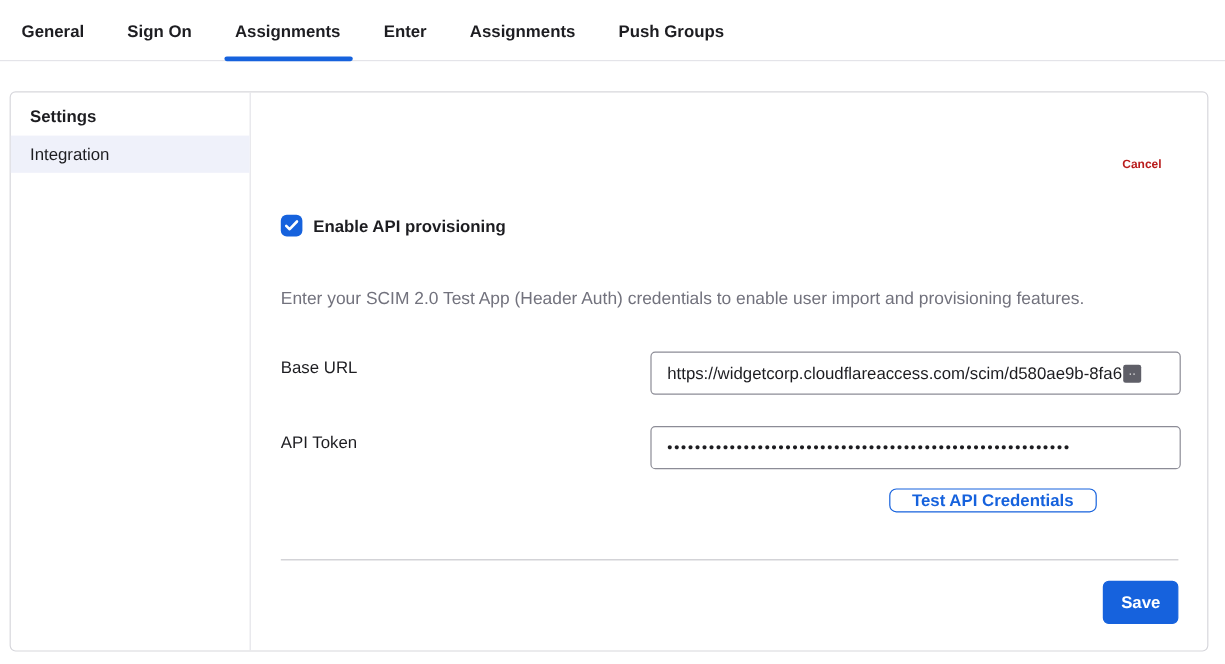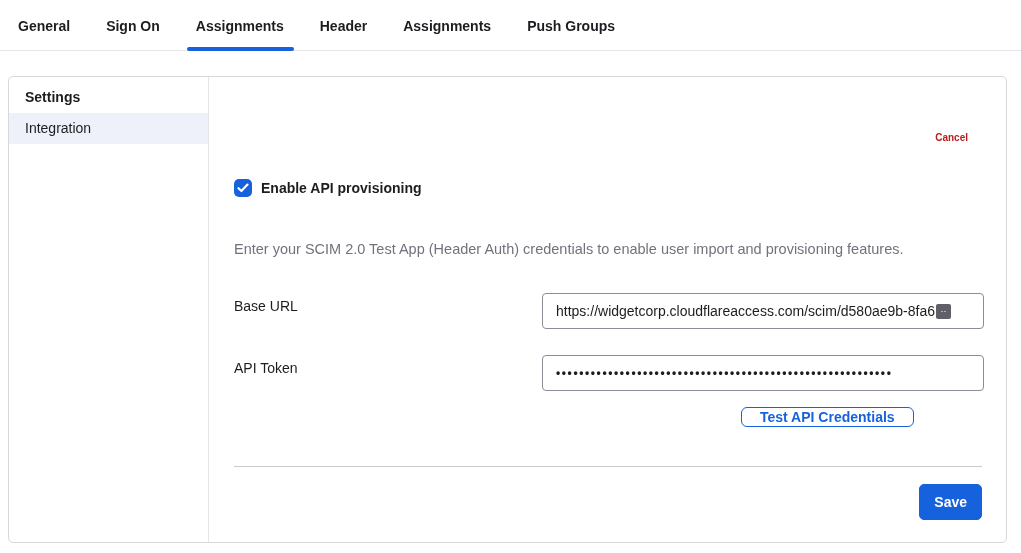--- a/index.html
+++ b/index.html
@@ -224,21 +224,21 @@
     </div>
     <div class="tab">
       <span>Sign On</span>
 
     </div>
     <div class="tab active">
       <span>Assignments</span>
       <div class="underline"></div>
     </div>
     <div class="tab">
-      <span>Header</span>
+      <span>Enter</span>
 
     </div>
     <div class="tab">
       <span>Assignments</span>
 
     </div>
     <div class="tab">
       <span>Push Groups</span>
 
     </div>

